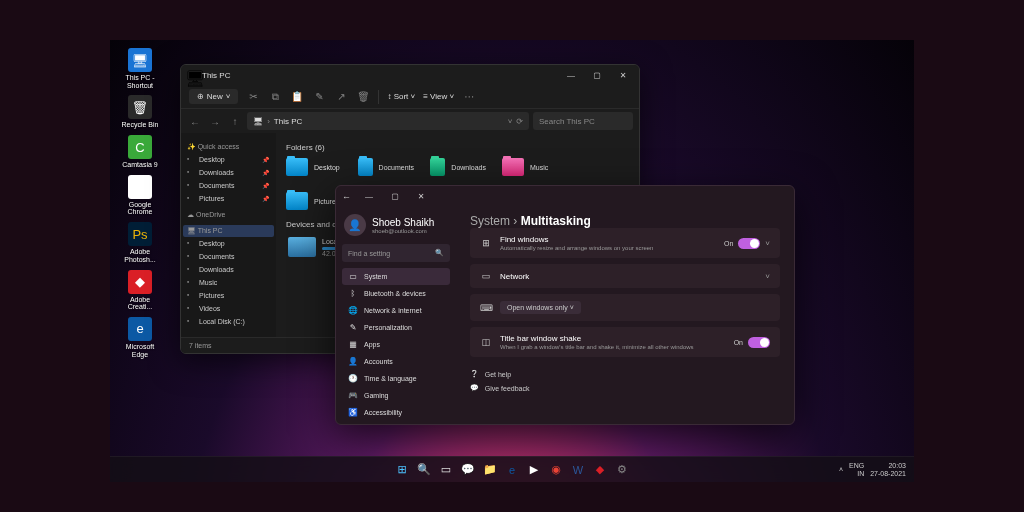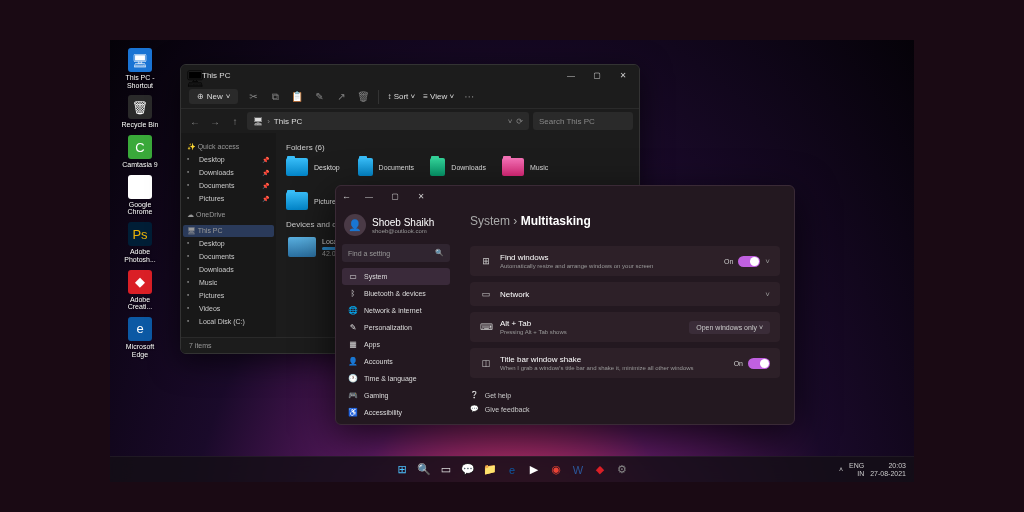--- a/index.html
+++ b/index.html
@@ -67,21 +67,21 @@
 .settings .user{display:flex;align-items:center;gap:6px;padding:4px 2px 8px}
 .settings .avatar{width:22px;height:22px;border-radius:50%;background:#4a3a46;display:flex;align-items:center;justify-content:center;color:#aaa;font-size:11px}
 .settings .uname{font-size:10px;color:#fff}
 .settings .umail{font-size:6px;color:#999}
 .settings .find{height:18px;background:#302530;border-radius:3px;display:flex;align-items:center;padding:0 6px;font-size:7px;color:#999;margin-bottom:6px}
 .settings .find span:last-child{margin-left:auto}
 .settings .navitem{display:flex;align-items:center;gap:6px;padding:4px 6px;font-size:7px;color:#ddd;border-radius:3px;cursor:pointer}
 .settings .navitem.sel{background:#3a2a3a}
 .settings .navitem .ni{width:10px;font-size:8px;text-align:center}
 .settings .smain{flex:1;padding:8px 14px;overflow:hidden}
-.settings .crumb{font-size:12px;color:#fff;margin-bottom:18px}
+.settings .crumb{font-size:12px;color:#fff;margin-bottom:0}
 .settings .crumb .dim{color:#aaa;font-weight:400}
 .settings .crumb b{font-weight:600}
 .settings .card{background:#2d2028;border-radius:4px;padding:7px 10px;margin-bottom:6px;display:flex;align-items:center;gap:8px;cursor:pointer}
 .settings .card .ci{width:12px;font-size:9px;color:#ccc;text-align:center}
 .settings .card .ct{flex:1}
 .settings .card .ctt{font-size:8px;color:#fff}
 .settings .card .cts{font-size:6px;color:#999;margin-top:1px}
 .settings .card .cr{font-size:7px;color:#ccc;display:flex;align-items:center;gap:5px}
 .settings .toggle{width:22px;height:11px;background:#c060e0;border-radius:6px;position:relative}
 .settings .toggle::after{content:'';position:absolute;right:1px;top:1px;width:9px;height:9px;background:#fff;border-radius:50%}
@@ -351,24 +351,20 @@
       <div class="ci">▭</div>
       <div class="ct">
                 <div class="ctt">Network</div>
               </div>
       <div class="cr">
                 <span class="chev">˅</span>
               </div>
             </div>
             <div class="card">
       <div class="ci">⌨</div>
-      <div class="ct">
-                <div class="ctt">Alt + Tab</div>
-                <div class="cts">Pressing Alt + Tab shows</div>
-              </div>
       <div class="cr">
                 <div class="drop">Open windows only ˅</div>
               </div>
             </div>
             <div class="card">
       <div class="ci">◫</div>
       <div class="ct">
                 <div class="ctt">Title bar window shake</div>
                 <div class="cts">When I grab a window's title bar and shake it, minimize all other windows</div>
               </div>

